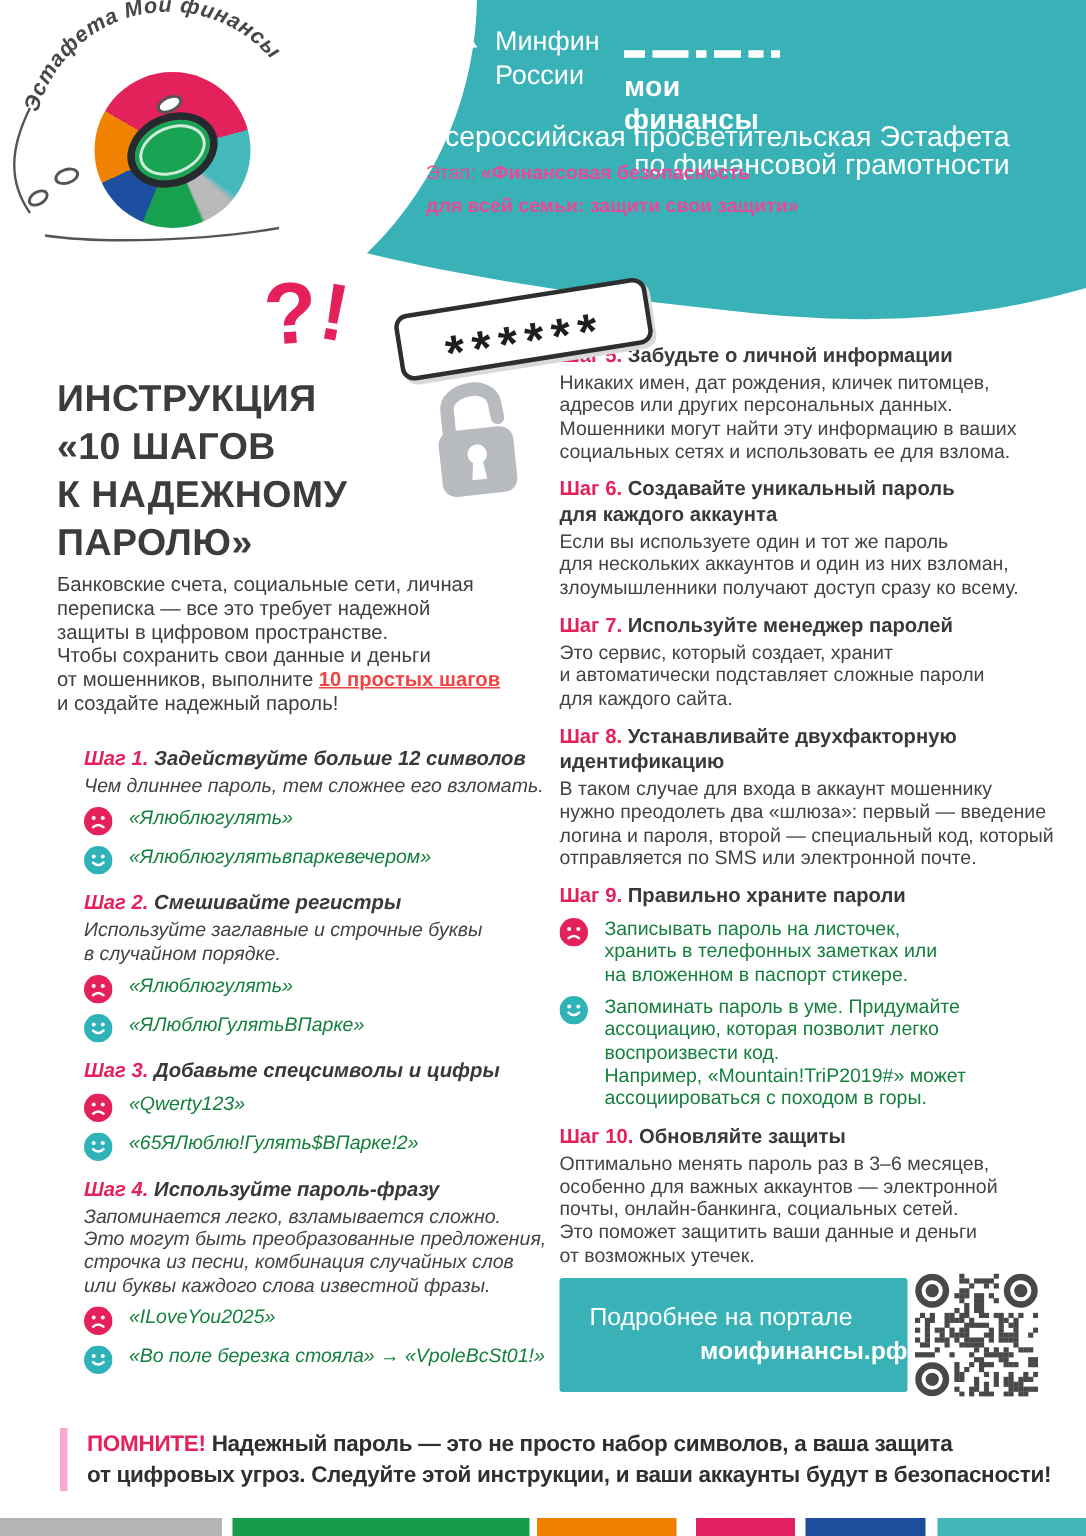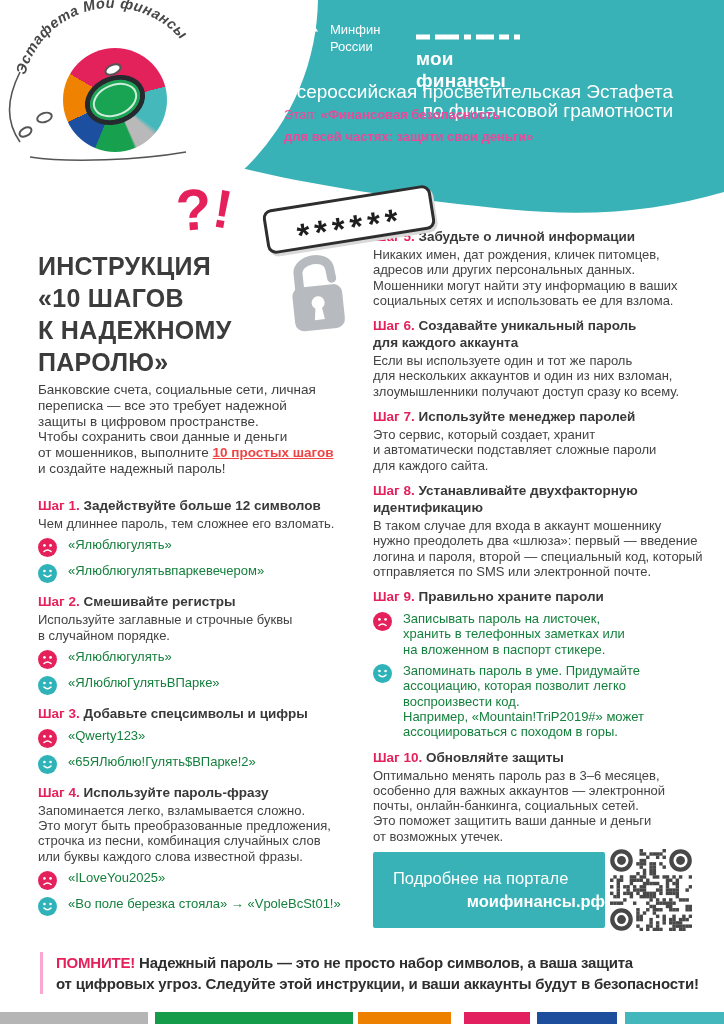--- a/index.html
+++ b/index.html
@@ -3,21 +3,21 @@
 <meta charset="utf-8">
 <style>
   * { margin:0; padding:0; box-sizing:border-box; }
   html,body { width:724px; height:1024px; }
   body { position:relative; background:#fff; overflow:hidden;
          font-family:"Liberation Sans", sans-serif; color:#3f3f3f; }
 
   
   .header-svg { position:absolute; left:0; top:0; }
   .minfin { position:absolute; left:276px; top:16px; display:flex; align-items:center; gap:10px; }
-  .minfin-name { color:#fff; font-size:13px; line-height:1.3; white-space:pre-line; }
+  .minfin-name { color:#fff; font-size:18px; line-height:1.3; white-space:pre-line; }
   .brand { position:absolute; left:416px; top:26px; width:110px; }
   .brand-name { color:#fff; font-weight:bold; font-size:19px; margin-top:4px; letter-spacing:.2px; }
   .program { position:absolute; left:284px; top:82px; color:#fff; font-size:19px;
              line-height:19px; white-space:pre-line;text-align:right; }
   .stage { position:absolute; left:284px; top:104px; color:#ec4899; font-size:13px; line-height:22px; }
   .stage b { font-weight:bold; }
   .stage .nrm { font-weight:normal; }
 
   
   .logo-area { position:absolute; left:0; top:0; width:260px; height:240px; }
@@ -49,21 +49,21 @@
   .padlock { position:absolute; left:280px; top:246px; z-index:2; }
 
   
   .title { position:absolute; left:38px; top:250px; font-size:25px; line-height:32px;
            font-weight:bold; color:#3c3c3c; letter-spacing:.3px; white-space:pre-line; }
   .intro { position:absolute; left:38px; top:382px; width:330px; font-size:13.5px;
            line-height:15.8px; white-space:pre-line; color:#3f3f3f; }
   .intro b { color:#ef4444; font-weight:bold;text-decoration:underline; }
 
   .col { position:absolute; }
-  .col-left  { left:38px;  top:497px; width:330px; }
+  .col-left  { left:56px;  top:497px; width:330px;font-style:italic; }
   .col-right { left:373px; top:228px; width:342px; }
 
   .step { margin-bottom:10px; }
   .col-right .step { margin-bottom:9px; }
   .step h3 { font-size:13.5px; line-height:17px; font-weight:bold; color:#393939; }
   .step h3 .lbl { color:#e5215c; }
   .step h3 .ttl { white-space:pre-line; }
   .step p { margin-top:2px; font-size:13px; line-height:15.3px; white-space:pre-line; color:#434343; }
   .ex { display:flex; align-items:flex-start; margin-top:6px; gap:11px; }
   .ex .face { flex:0 0 auto; margin-top:1px; }
@@ -71,21 +71,21 @@
 
   
   .cta { position:absolute; left:373px; top:852px; width:232px; height:76px; background:#38b2b7;
          border-radius:2px; display:flex; flex-direction:column; justify-content:center;
          padding-left:20px; color:#fff; }
   .cta .l1 { font-size:16.5px; line-height:23px; }
   .cta .l2 { font-size:16.5px; line-height:23px; font-weight:bold;text-align:right; }
   .qr { position:absolute; left:610px; top:849px; width:82px; height:82px; }
 
   
-  .remember { position:absolute; left:40px; top:952px; border-left:3px solid #f9a8d4;
+  .remember { position:absolute; left:40px; top:952px; border-left:5px solid #f9a8d4;
               padding-left:13px; font-weight:bold; font-size:15px; line-height:21px;
               color:#2f2f2f; white-space:pre-line; letter-spacing:-.2px; }
   .remember .lbl { color:#e5215c; }
   .strip { position:absolute; bottom:0; left:0; width:724px; height:12px; }
   .strip i { position:absolute; top:0; height:12px; }
   .strip i:nth-child(1){ left:0;    width:148px; background:#b5b5b5; }
   .strip i:nth-child(2){ left:155px; width:198px; background:#149c4a; }
   .strip i:nth-child(3){ left:358px; width:93px;  background:#ee8000; }
   .strip i:nth-child(4){ left:464px; width:66px;  background:#e3205f; }
   .strip i:nth-child(5){ left:537px; width:80px;  background:#1d4e9e; }
@@ -137,21 +137,21 @@
   <svg width="104" height="6" viewBox="0 0 104 6">
     <line x1="0" y1="3" x2="104" y2="3" stroke="#fff" stroke-width="5" stroke-dasharray="14 5 24 5 7 5 18 5 10 5"></line>
   </svg>
   <div class="brand-name">мои финансы</div>
 </div>
 
 <div class="program">Всероссийская просветительская Эстафета
 по финансовой грамотности</div>
 <div class="stage">
   <div><span class="nrm">Этап: </span><b>«Финансовая безопасность</b></div>
-  <div><b>для всей частях: защити свои деньги»</b></div>
+  <div><b>для всей семьи: защити свои защити»</b></div>
 </div>
 
 <div class="qmark"><span>?</span><span class="excl">!</span></div>
 <div class="pwd-pill">
     <span>******</span>
   </div>
 <svg class="padlock" width="70" height="92" viewBox="0 0 70 92">
   <g transform="rotate(-6 35 46)">
     <path d="M20,42 V26 C20,12 50,8 52,24 L53,34" stroke="#b7bbc0" stroke-width="9" fill="none" stroke-linecap="round"></path>
     <rect x="12" y="40" width="50" height="44" rx="9" fill="#b7bbc0"></rect>

